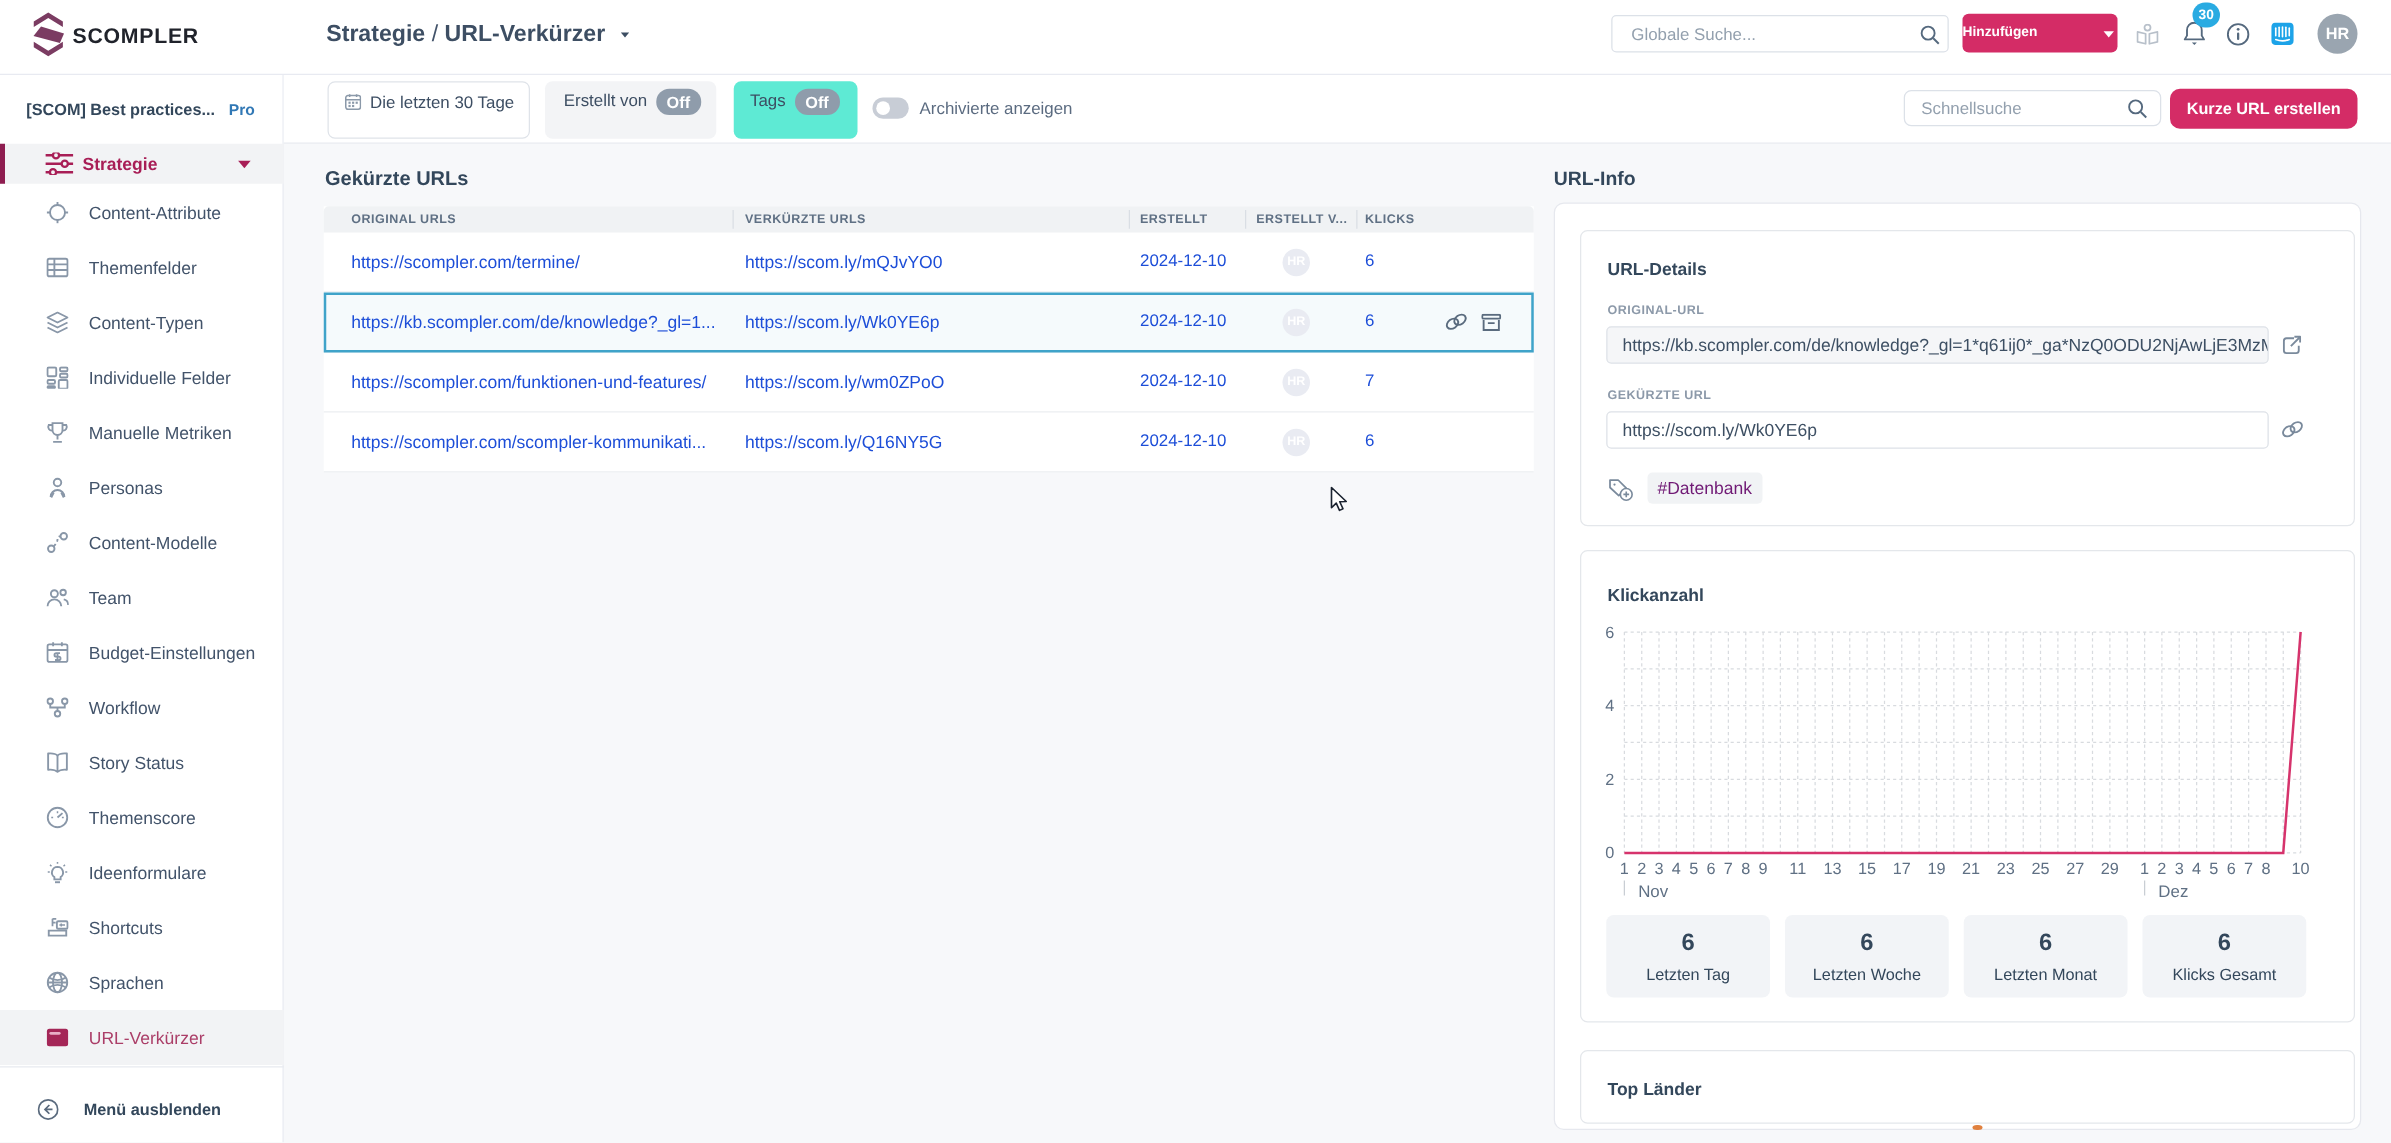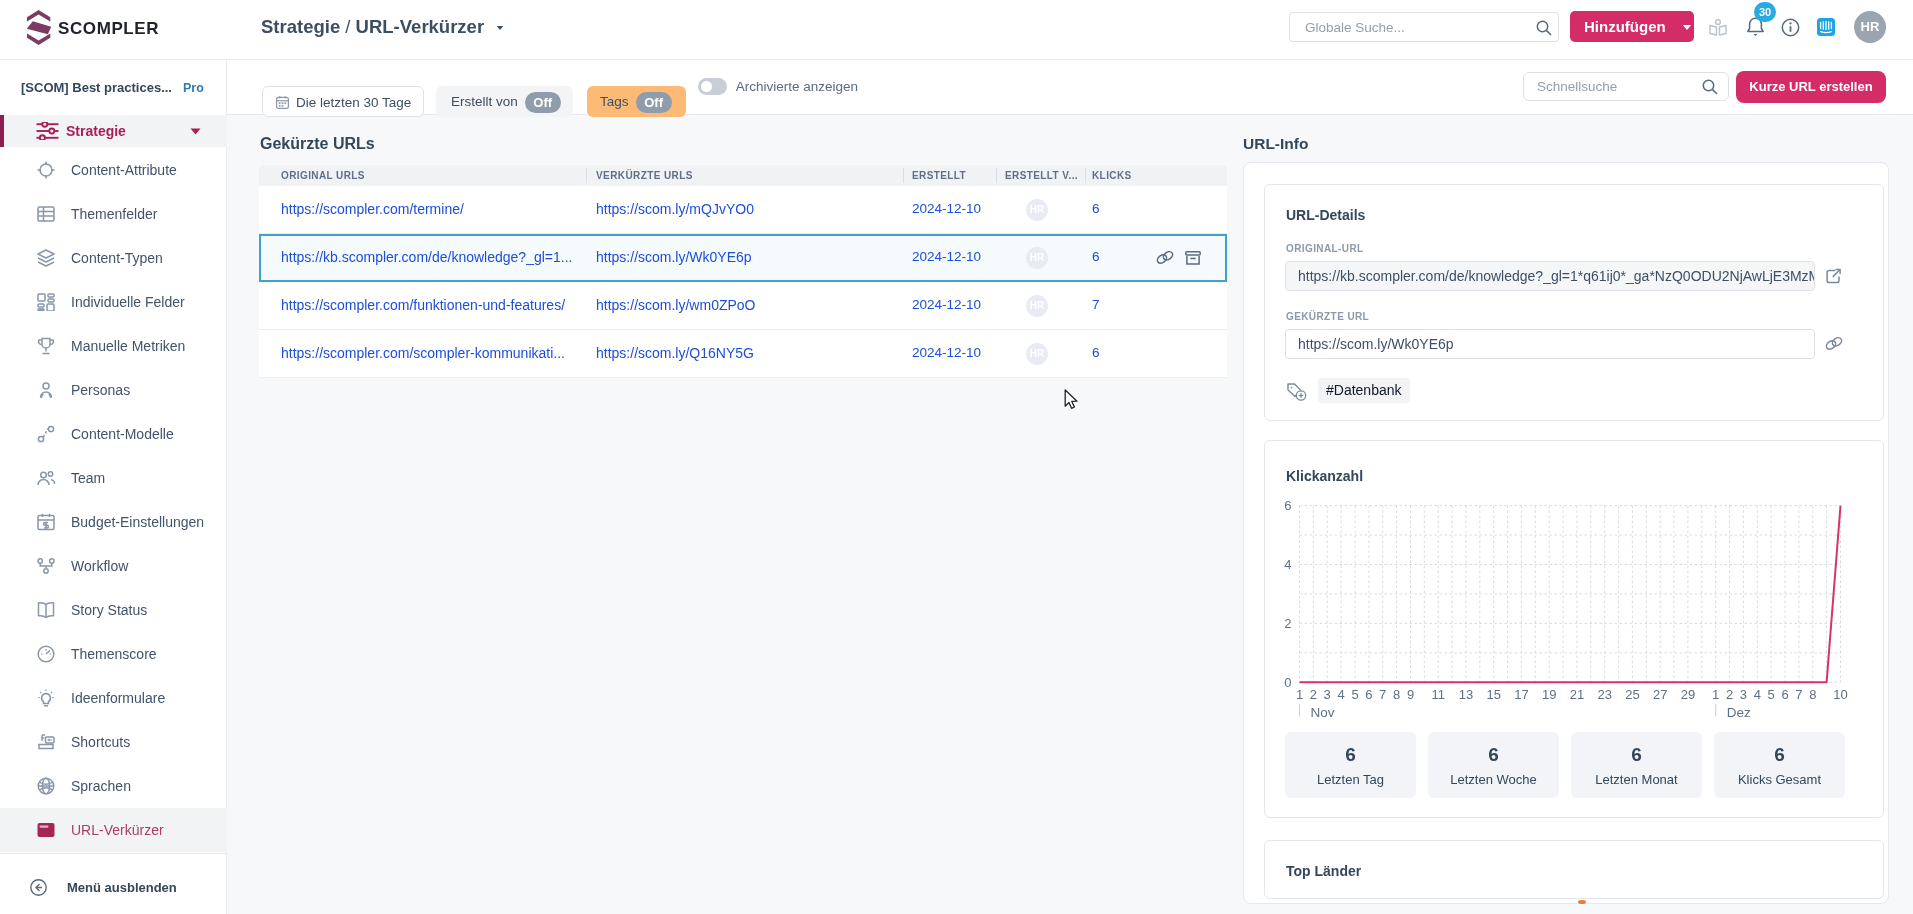--- a/index.html
+++ b/index.html
@@ -6,44 +6,44 @@
 html,body { width:1913px; height:914px; overflow:hidden; }
 body { font-family:"Liberation Sans", sans-serif; background:#f7f8fa; color:#33475b; position:relative; }
 .abs { position:absolute; }
 
 
 #header { position:absolute; left:0; top:0; width:1913px; height:60px; background:#fff; border-bottom:1px solid #e8eaf1; z-index:5; }
 #crumb { position:absolute; left:261px; top:16px; font-size:18.5px; font-weight:700; color:#3d4e63; }
 #crumb .sep { font-weight:400; color:#42536a; }
 #gsearch { position:absolute; left:1289px; top:12px; width:270px; height:30px; border:1px solid #dce1e8; border-radius:4px; background:#fff; }
 #gsearch span { position:absolute; left:15px; top:7px; font-size:13.5px; color:#93a0ae; }
-#addbtn { position:absolute; left:1570px; top:11px; width:124px; height:31px; background:#d42c66; border-radius:5px; color:#fff; font-size:15px; font-weight:700; text-align:left; line-height:31px; padding-left:14px; }
+#addbtn { position:absolute; left:1570px; top:11px; width:124px; height:31px; background:#d42c66; border-radius:5px; color:#fff; font-size:11px; font-weight:700; text-align:left; line-height:31px; padding-left:0; }
 .badge30 { position:absolute; left:1754px; top:2px; width:22px; height:20px; background:#29abe2; border-radius:10px; color:#fff; font-size:11px; font-weight:700; text-align:center; line-height:20px; z-index:6; }
 #avatar { position:absolute; left:1854px; top:11px; width:32px; height:32px; border-radius:50%; background:#9aa5b0; color:#fff; font-size:13px; font-weight:700; text-align:center; line-height:32px; }
 
 
 #sidebar { position:absolute; left:0; top:60px; width:227px; height:854px; background:#fff; border-right:1px solid #e8eaf1; }
 #wsrow { position:absolute; left:0; top:14px; width:227px; height:30px; }
 #wsname { position:absolute; left:21px; top:6px; font-size:13px; font-weight:700; color:#33475b; }
 #wspro { position:absolute; left:183px; top:7px; font-size:12.5px; font-weight:700; color:#3178b5; }
 #strow { position:absolute; left:0; top:54.5px; width:227px; height:32px; background:#f2f3f5; border-left:4px solid #8e1d50; }
 #strow .lbl { position:absolute; left:62px; top:8px; font-size:14px; font-weight:700; color:#a81e56; }
 .nav { position:absolute; left:0; width:227px; height:44px; }
 .nav .ic { position:absolute; left:37px; top:13px; width:18px; height:18px; }
 .nav .lbl { position:absolute; left:71px; top:14px; font-size:14px; color:#42536a; }
 .nav.active { background:#f2f3f5; }
 .nav.active .lbl { color:#ab3e68; }
 #menuhide { position:absolute; left:0; top:793px; width:227px; height:60px; border-top:1px solid #e8eaf0; }
 
 
 #filterbar { position:absolute; left:227px; top:60px; width:1686px; height:54.5px; background:#fff; border-bottom:1px solid #e8eaf0; }
-.fbtn { position:absolute; top:26px; height:31px; border-radius:6px; font-size:13.5px; color:#3d4e63; }
+.fbtn { position:absolute; top:5px; height:46px; border-radius:6px; font-size:13.5px; color:#3d4e63; }
 #fb1 { left:35px; width:162px; background:#fff; border:1px solid #dfe3e9; }
 #fb2 { left:209px; width:137px; background:#f3f4f6; }
-#fb3 { left:360px; width:99px; background:#fdba74; }
+#fb3 { left:360px; width:99px; background:#5eead4; }
 .offpill { position:absolute; top:5.5px; height:21px; background:#8f9cab; border-radius:10.5px; color:#fff; font-size:13px; font-weight:700; text-align:center; line-height:21px; width:36px; }
 #toggle { position:absolute; left:471.3px; top:18.4px; width:29px; height:16.4px; background:#c8cdd6; border-radius:9px; }
 #toggle .knob { position:absolute; left:3px; top:2.7px; width:11px; height:11px; background:#fff; border-radius:50%; }
 #toglbl { position:absolute; left:508.7px; top:19px; font-size:13.5px; color:#5b6b80; }
 #qsearch { position:absolute; left:1296px; top:12.3px; width:205.5px; height:28.5px; border:1px solid #dce1e8; border-radius:6px; background:#fff; }
 #qsearch span { position:absolute; left:13px; top:6px; font-size:13.5px; color:#93a0ae; }
 #createbtn { position:absolute; left:1509px; top:10.8px; width:150px; height:32px; background:#d42c66; border-radius:8px; color:#fff; font-size:13px; font-weight:700; text-align:center; line-height:32px; }
 
 
 #lefttitle { position:absolute; left:260px; top:135px; font-size:16px; font-weight:700; color:#33475b; }
@@ -56,21 +56,21 @@
 .trow .av { position:absolute; left:767px; top:13px; width:22px; height:22px; border-radius:50%; background:#e9ebf2; color:#fff; font-size:10px; font-weight:700; text-align:center; line-height:22px; }
 .trow.sel { background:#f5fafc; outline:2px solid #3fa3c9; outline-offset:-2px; }
 
 
 #rtitle { position:absolute; left:1243px; top:135px; font-size:15.5px; font-weight:700; color:#33475b; }
 #rcard { position:absolute; left:1243px; top:162px; width:646px; height:742px; background:#fff; border:1px solid #e6e8ee; border-radius:8px; }
 .icard { position:absolute; left:20px; width:620px; background:#fff; border:1px solid #e4e7eb; border-radius:6px; }
 .ictitle { position:absolute; left:21px; font-size:14px; font-weight:700; color:#33475b; }
 .flabel { position:absolute; left:21px; font-size:10px; font-weight:700; letter-spacing:0.4px; color:#8c99a9; }
 .finput { position:absolute; left:20px; width:530px; height:30px; border:1px solid #dde1e7; border-radius:4px; font-size:14px; color:#3d4f63; line-height:28px; padding-left:12px; white-space:nowrap; overflow:hidden; }
-#chip { position:absolute; left:53px; top:192.5px; height:25px; background:#f1f3f5; border-radius:4px; font-size:14px; color:#0f172a; line-height:25px; padding:0 8px; }
+#chip { position:absolute; left:53px; top:192.5px; height:25px; background:#f1f3f5; border-radius:4px; font-size:14px; color:#701a75; line-height:25px; padding:0 8px; }
 .statbox { position:absolute; top:291px; width:131px; height:66px; background:#f2f4f7; border-radius:6px; text-align:center; }
 .statbox .n { font-size:19px; font-weight:700; color:#33475b; margin-top:12px; }
 .statbox .l { font-size:13px; color:#33475b; margin-top:6px; }
 </style>
 </head>
 <body>
 
 <div id="header">
   <svg class="abs" style="left:26px;top:9px" width="26" height="37" viewBox="25.9 9.2 26 37">
     <g fill="#7b3c62">

